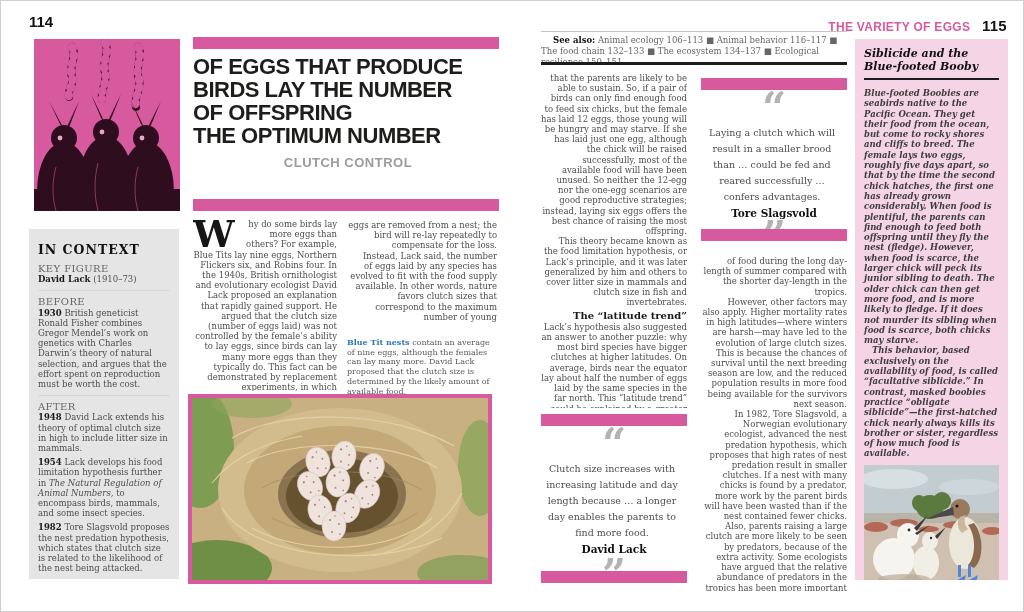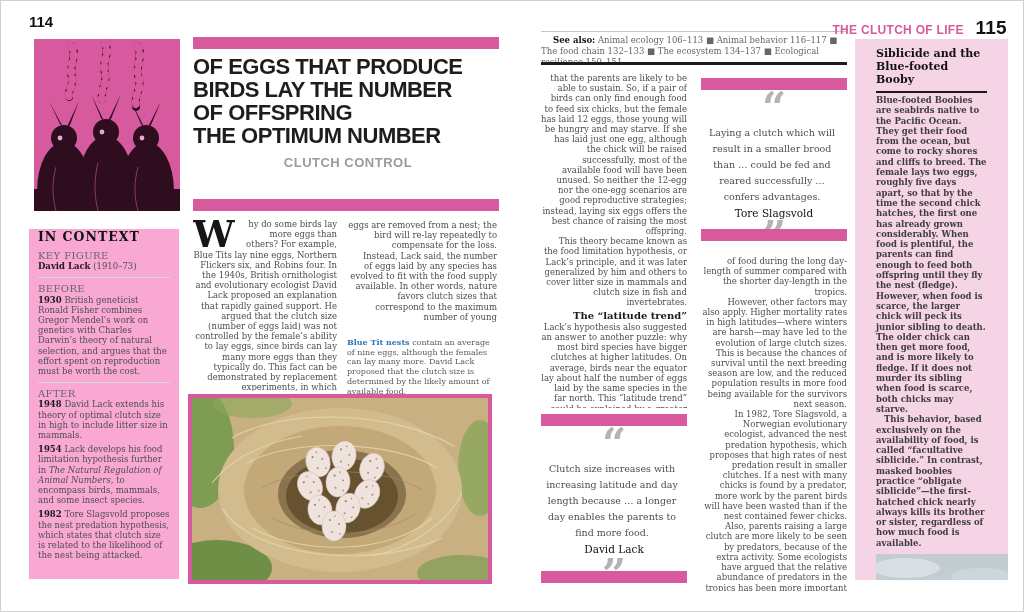--- a/index.html
+++ b/index.html
@@ -14,45 +14,45 @@
          line-height:23px;color:#1d1d1b;letter-spacing:-0.5px;}
   .subtitle{font-family:"Liberation Sans",sans-serif;font-weight:bold;font-size:13px;
             color:#9b9b9b;letter-spacing:0.5px;margin-top:4px;text-align:center;}
   .body-txt{font-size:8.5px;line-height:10.2px;color:#4e4e4e;text-align:right;}
   .body-txt p{margin:0;}
   .body-txt p.ind{text-indent:9px;}
   .dropcap{float:left;font-family:"DejaVu Serif",serif;font-weight:bold;
            font-size:37px;line-height:29px;color:#161616;margin:1px 4px 0 0;}
   .caption{font-size:8px;line-height:9.7px;color:#5a5a5a;}
   .cap-lead{color:#2e77bb;font-weight:bold;}
-  .ctx{background:#f9a8d4;padding:0 9px;box-sizing:border-box;}
+  .ctx{background:#e5e5e5;padding:13px 9px;box-sizing:border-box;}
   .ctx h2{font-size:12.5px;letter-spacing:1px;color:#111;margin:0 0 7px 0;font-weight:bold;}
   .ctx .lbl{font-size:10px;color:#666;letter-spacing:0.4px;margin:0;}
   .ctx p{font-size:8.5px;line-height:10.2px;margin:0 0 4px 0;color:#4e4e4e;}
   .ctx b{color:#1a1a1a;}
   .ctx hr{border:none;border-top:1px solid #d7d7d7;margin:6px 0;}
   .photo-frame{border:4px solid #d85a9e;box-sizing:border-box;overflow:hidden;}
   
   .seealso{font-size:8.5px;line-height:11px;color:#666;}
   .seealso b{color:#111;margin-left:12px;}
   .rule-thin{border-top:1px solid #c4c4c4;}
   .rule-black{background:#1c1c1c;height:3px;}
   .runhead{font-family:"Liberation Sans",sans-serif;font-weight:bold;font-size:12px;
            color:#d85a9e;letter-spacing:0.3px;}
-  .runhead .num{font-size:19px;color:#111;margin-left:8px;}
+  .runhead .num{font-size:15px;color:#111;margin-left:8px;}
   .subhead{font-size:10px;font-weight:bold;color:#1a1a1a;margin:3px 0 1px 0 !important;}
   .quote{text-align:center;}
   .qmark{display:block;font-family:"DejaVu Serif",serif;font-weight:bold;font-size:42px;
          line-height:24px;color:#b3b3b3;}
   .qtext{font-size:9.5px;line-height:16px;color:#4e4e4e;margin:4px 4px 2px 0;}
-  .qattr{font-size:10.5px;font-weight:normal;color:#111;}
-  .sidebar{background:#f5d4e5;padding:8px 21px;box-sizing:border-box;}
+  .qattr{font-size:10.5px;font-weight:bold;color:#111;}
+  .sidebar{background:#f5d4e5;padding:8px 9px;box-sizing:border-box;font-style:italic;}
   .sidebar h3{font-size:11px;line-height:13px;color:#111;margin:0;padding-bottom:5px;
               border-bottom:2.5px solid #1a1a1a;font-weight:bold;}
-  .sidebar .sb-txt{font-size:8.5px;line-height:10.3px;font-weight:bold;color:#3d3d3d;margin-top:2px;}
+  .sidebar .sb-txt{font-size:8.5px;line-height:10.3px;font-weight:bold;color:#3d3d3d;margin-top:8px;}
   .sidebar .sb-txt p{margin:0;}
   .sidebar .sb-txt p.ind{text-indent:8px;}
   svg{display:block;}
 </style>
 </head>
 <body>
 
 <div id="page">
 
   <div class="abs pagenum" style="left:28px;top:12px;">114</div>
@@ -199,21 +199,21 @@
   </div>
 
   <div class="abs rule-thin" style="left:540px;top:30px;width:306px;"></div>
   <div class="abs seealso" style="left:540px;top:34px;width:306px;">
     <b>See also:</b>
     <span>Animal ecology 106–113  ■  Animal behavior 116–117  ■  The food chain 132–133  ■  The ecosystem 134–137  ■  Ecological resilience 150–151</span>
   </div>
   <div class="abs rule-black" style="left:540px;top:61px;width:306px;"></div>
 
   <div class="abs runhead" style="left:720px;top:16px;width:286px;text-align:right;">
-    <span>THE CLUTCH OF LIFE</span>
+    <span>THE VARIETY OF EGGS</span>
     <span class="num pagenum">115</span>
   </div>
 
   <div class="abs body-txt" style="left:540px;top:72px;width:146px;height:335px;overflow:hidden;">
     <p>that the parents are likely to be able to sustain. So, if a pair of birds can only find enough food to feed six chicks, but the female has laid 12 eggs, those young will be hungry and may starve. If she has laid just one egg, although the chick will be raised successfully, most of the available food will have been unused. So neither the 12-egg nor the one-egg scenarios are good reproductive strategies; instead, laying six eggs offers the best chance of raising the most offspring.</p>
     <p class="ind">This theory became known as the food limitation hypothesis, or Lack’s principle, and it was later generalized by him and others to cover litter size in mammals and clutch size in fish and invertebrates.</p>
     <p class="subhead">The “latitude trend”</p>
     <p>Lack’s hypothesis also suggested an answer to another puzzle: why most bird species have bigger clutches at higher latitudes. On average, birds near the equator lay about half the number of eggs laid by the same species in the far north. This “latitude trend” could be explained by a greater availability</p>
   </div>
   <div class="abs pink-bar" style="left:540px;top:413px;width:146px;"></div>

